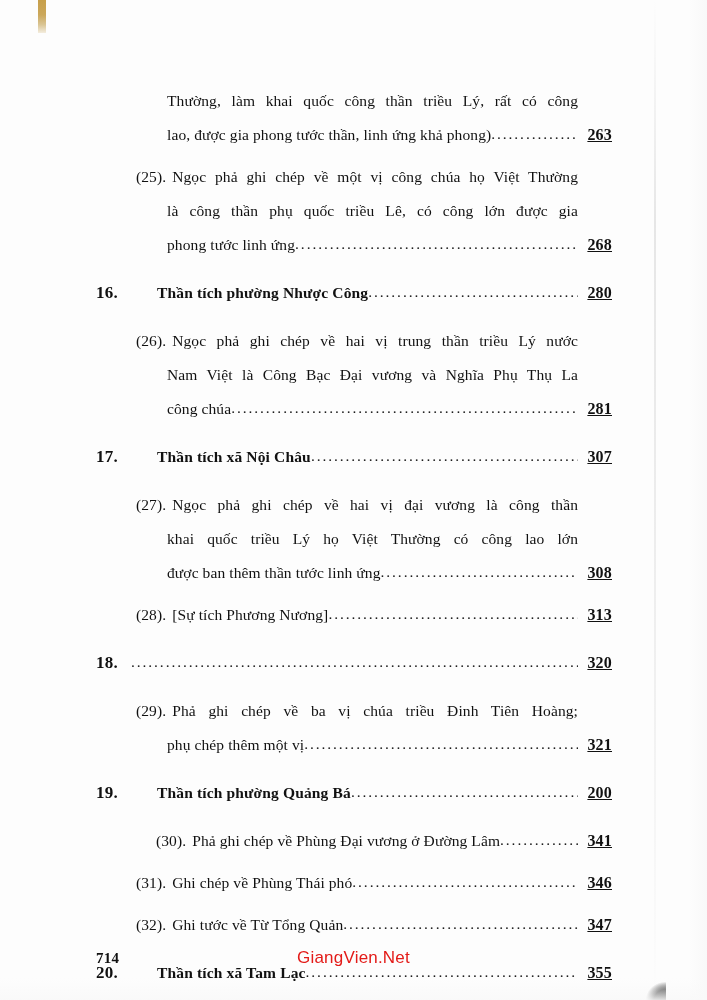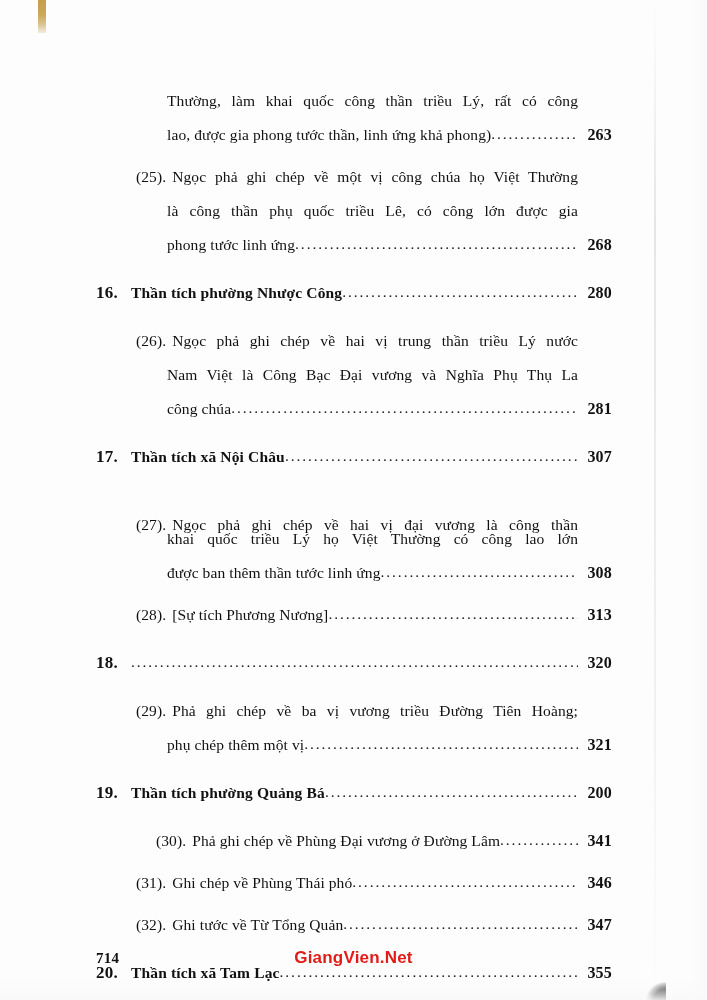--- a/index.html
+++ b/index.html
@@ -75,21 +75,21 @@
     align-items: baseline;
     min-width: 0;
     line-height: 34px;
   }
 
   .txt {
     font-size: 15.5px;
     white-space: pre;
     letter-spacing: .1px;
   }
-  .txt.bold { font-weight: bold; letter-spacing: .15px; }
+  .txt.bold { font-weight: bold; letter-spacing: .15px; margin-left: 26px; }
 
   
   .txt.just {
     white-space: normal;
     flex: 1 1 auto;
     text-align: justify;
     text-align-last: justify;
     line-height: 34px;
   }
 
@@ -108,20 +108,21 @@
   }
 
   .pg {
     flex: 0 0 34px;
     text-align: right;
     font-size: 16px;
     font-weight: bold;
     line-height: 34px;
     padding-left: 6px;
     letter-spacing: .2px;
+    text-decoration: underline;
   }
   .pg.blank { visibility: hidden; }
 
   
   .ind-0 { padding-left: 0px; }      
   .ind-1 { padding-left: 5px; }      
   .ind-2 { padding-left: 36px; }     
 
   
   .gap-sm { height: 8px; }
@@ -135,21 +136,20 @@
     letter-spacing: .3px;
   }
   #watermark {
     position: absolute;
     left: 0; top: 948px; width: 707px;
     text-align: center;
     font-family: "Liberation Sans", "DejaVu Sans", sans-serif;
     font-size: 17px;
     color: #e31b18;
     letter-spacing: .2px;
-    font-weight: bold;
   }
 </style>
 </head>
 <body>
 
 <div id="page-scan"></div>
 <div class="corner-mark-top"></div>
 <div class="corner-mark-bottom"></div>
 <div class="scan-seam"></div>
 <div class="edge-shade-right"></div>
@@ -245,21 +245,21 @@
           <span class="leaders"></span>
         </div>
         <div class="pg">307</div>
       </div>
     </div>
     <div class="gap-md"></div>
     <div class="entry">
       <div class="line">
         <div class="num-col"></div>
         <div class="body-col ind-1">
-          <span class="txt" style="padding-right: 6px; margin-top: 20px;">(27).</span>
+          <span class="txt" style="padding-right: 6px;">(27).</span>
           <span class="txt just">Ngọc phả ghi chép về hai vị đại vương là công thần</span>
         </div>
         <div class="pg blank"></div>
       </div>
       <div class="line">
         <div class="num-col"></div>
         <div class="body-col ind-2">
           <span class="txt just">khai quốc triều Lý họ Việt Thường có công lao lớn</span>
         </div>
         <div class="pg blank"></div>
@@ -294,21 +294,21 @@
         </div>
         <div class="pg">320</div>
       </div>
     </div>
     <div class="gap-md"></div>
     <div class="entry">
       <div class="line">
         <div class="num-col"></div>
         <div class="body-col ind-1">
           <span class="txt" style="padding-right: 6px;">(29).</span>
-          <span class="txt just">Phả ghi chép về ba vị vương triều Đường Tiên Hoàng;</span>
+          <span class="txt just">Phả ghi chép về ba vị chúa triều Đinh Tiên Hoàng;</span>
         </div>
         <div class="pg blank"></div>
       </div>
       <div class="line">
         <div class="num-col"></div>
         <div class="body-col ind-2">
           <span class="txt">phụ chép thêm một vị</span>
           <span class="leaders"></span>
         </div>
         <div class="pg">321</div>

